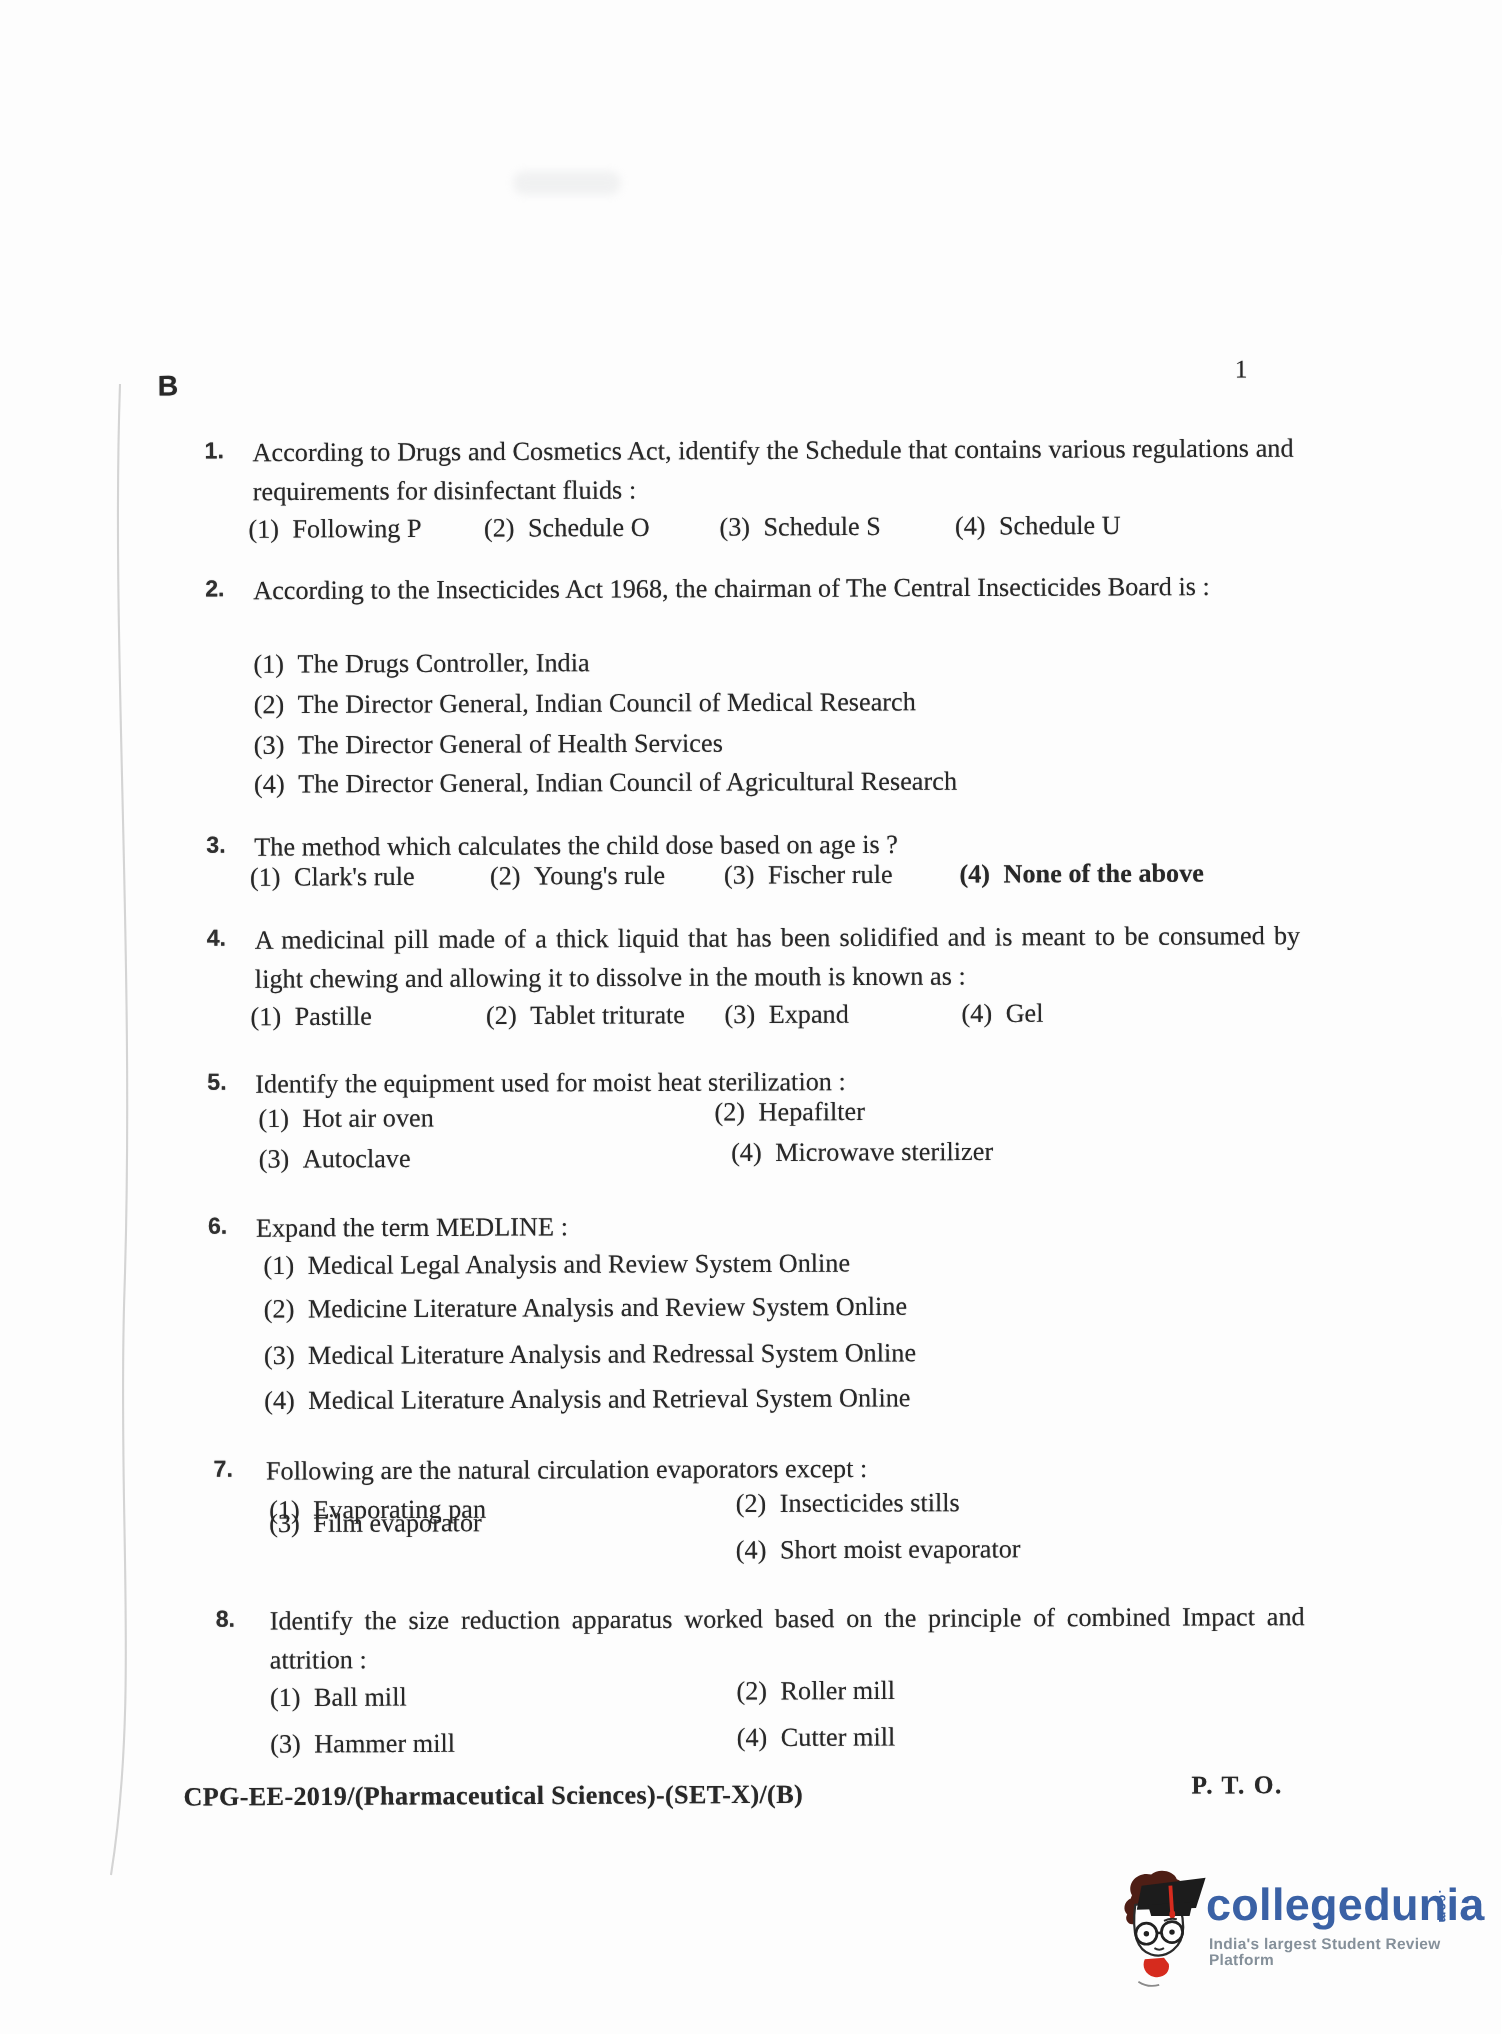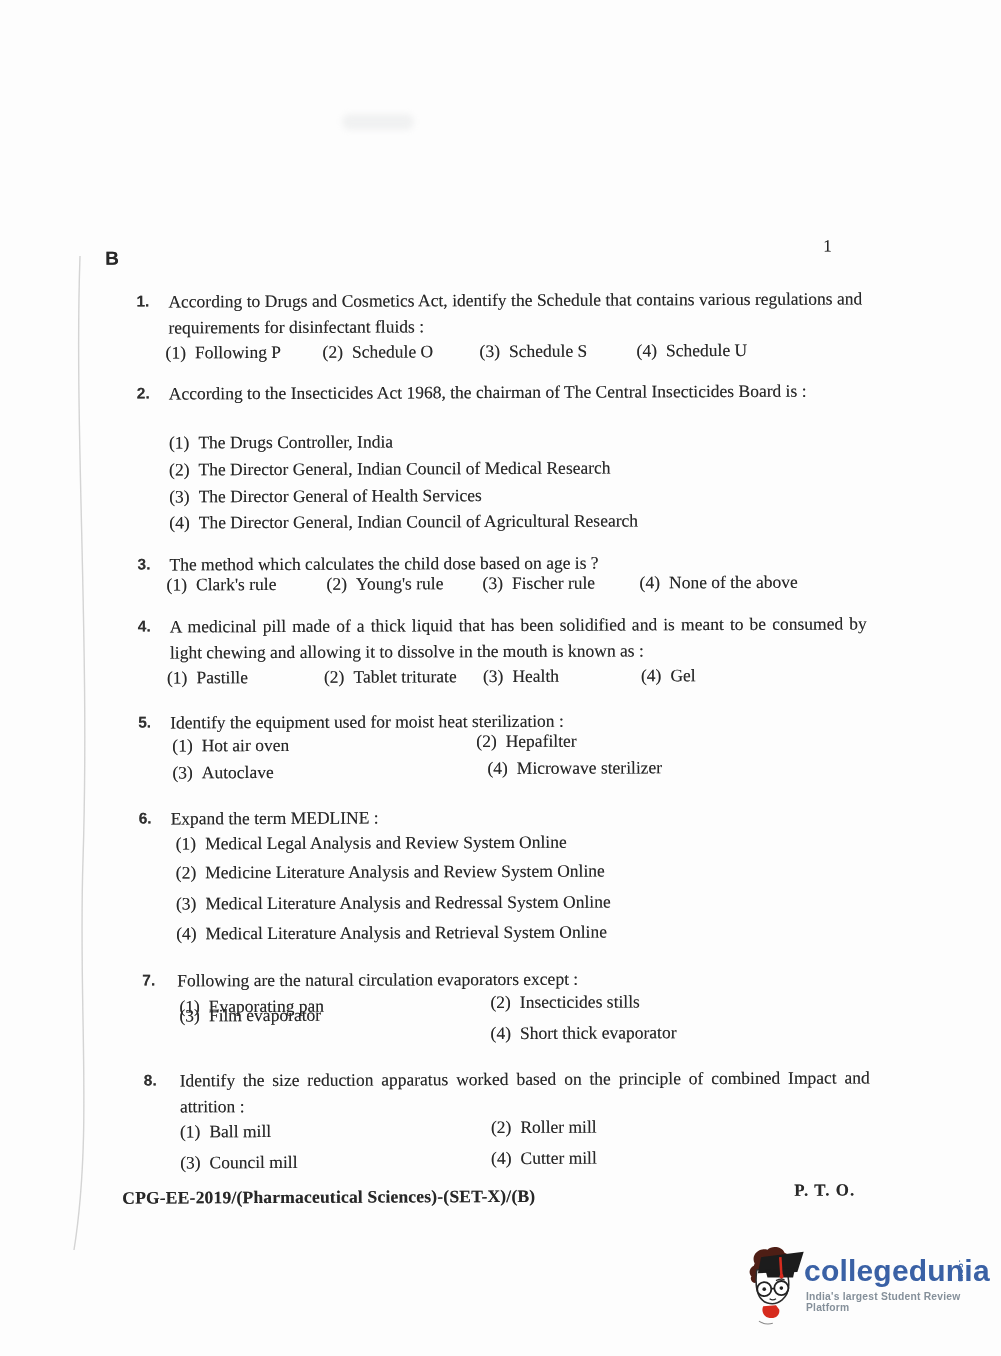--- a/index.html
+++ b/index.html
@@ -62,29 +62,29 @@
       <span class="opt abs" style="left:170px;top:485px;"><span class="m">(3)</span><span>The Director General of Health Services</span></span>
       <span class="opt abs" style="left:170px;top:511px;"><span class="m">(4)</span><span>The Director General, Indian Council of Agricultural Research</span></span>
     </div>
 
     <div class="abs qnum" style="left:138px;top:554px;">3.</div>
     <div class="abs qtext" style="left:170px;top:550px;width:700px;">The method which calculates the child dose based on age is ?</div>
     <div class="optrow" style="top:573px;">
       <span class="opt abs" style="left:167px;"><span class="m">(1)</span><span>Clark's rule</span></span>
       <span class="opt abs" style="left:327px;"><span class="m">(2)</span><span>Young's rule</span></span>
       <span class="opt abs" style="left:483px;text-align:center;"><span class="m">(3)</span><span>Fischer rule</span></span>
-      <span class="opt abs" style="left:640px;"><span class="m">(4)</span><span>None of the above</span></span>
+      <span class="opt abs" style="left:640px;font-weight:bold;"><span class="m">(4)</span><span>None of the above</span></span>
     </div>
 
     <div class="abs qnum" style="left:138px;top:616px;">4.</div>
     <div class="abs qtext just" style="left:170px;top:612px;width:697px;">A medicinal pill made of a thick liquid that has been solidified and is meant to be consumed by light chewing and allowing it to dissolve in the mouth is known as :</div>
     <div class="optrow" style="top:666px;">
       <span class="opt abs" style="left:167px;"><span class="m">(1)</span><span>Pastille</span></span>
       <span class="opt abs" style="left:324px;"><span class="m">(2)</span><span>Tablet triturate</span></span>
-      <span class="opt abs" style="left:483px;"><span class="m">(3)</span><span>Health</span></span>
+      <span class="opt abs" style="left:483px;"><span class="m">(3)</span><span>Expand</span></span>
       <span class="opt abs" style="left:641px;"><span class="m">(4)</span><span>Gel</span></span>
     </div>
 
     <div class="abs qnum" style="left:138px;top:712px;">5.</div>
     <div class="abs qtext" style="left:170px;top:708px;width:700px;">Identify the equipment used for moist heat sterilization :</div>
     <div>
       <span class="opt abs" style="left:172px;top:734px;"><span class="m">(1)</span><span>Hot air oven</span></span>
       <span class="opt abs" style="left:476px;top:731px;"><span class="m">(2)</span><span>Hepafilter</span></span>
       <span class="opt abs" style="left:172px;top:761px;"><span class="m">(3)</span><span>Autoclave</span></span>
       <span class="opt abs" style="left:487px;top:758px;"><span class="m">(4)</span><span>Microwave sterilizer</span></span>
@@ -98,29 +98,29 @@
       <span class="opt abs" style="left:175px;top:892px;"><span class="m">(3)</span><span>Medical Literature Analysis and Redressal System Online</span></span>
       <span class="opt abs" style="left:175px;top:922px;"><span class="m">(4)</span><span>Medical Literature Analysis and Retrieval System Online</span></span>
     </div>
 
     <div class="abs qnum" style="left:141px;top:970px;">7.</div>
     <div class="abs qtext" style="left:176px;top:966px;width:700px;">Following are the natural circulation evaporators except :</div>
     <div>
       <span class="opt abs" style="left:178px;top:995px;"><span class="m">(1)</span><span>Evaporating pan</span></span>
       <span class="opt abs" style="left:489px;top:992px;"><span class="m">(2)</span><span>Insecticides stills</span></span>
       <span class="opt abs" style="left:178px;top:1004px;text-align:right;"><span class="m">(3)</span><span>Film evaporator</span></span>
-      <span class="opt abs" style="left:489px;top:1023px;"><span class="m">(4)</span><span>Short thick evaporator</span></span>
+      <span class="opt abs" style="left:489px;top:1023px;"><span class="m">(4)</span><span>Short moist evaporator</span></span>
     </div>
 
     <div class="abs qnum" style="left:142px;top:1070px;">8.</div>
     <div class="abs qtext just" style="left:178px;top:1066px;width:690px;">Identify the size reduction apparatus worked based on the principle of combined Impact and attrition :</div>
     <div>
       <span class="opt abs" style="left:178px;top:1120px;"><span class="m">(1)</span><span>Ball mill</span></span>
       <span class="opt abs" style="left:489px;top:1117px;"><span class="m">(2)</span><span>Roller mill</span></span>
-      <span class="opt abs" style="left:178px;top:1151px;"><span class="m">(3)</span><span>Council mill</span></span>
+      <span class="opt abs" style="left:178px;top:1151px;"><span class="m">(3)</span><span>Hammer mill</span></span>
       <span class="opt abs" style="left:489px;top:1148px;"><span class="m">(4)</span><span>Cutter mill</span></span>
     </div>
 
     <div class="abs footer-code" style="left:120px;top:1186px;">CPG-EE-2019/(Pharmaceutical Sciences)-(SET-X)/(B)</div>
     <div class="abs pto" style="left:792px;top:1182px;">P. T. O.</div>
   </div>
 
   <div class="logo">
     <svg width="64" height="86" viewBox="0 0 60 80">
 

